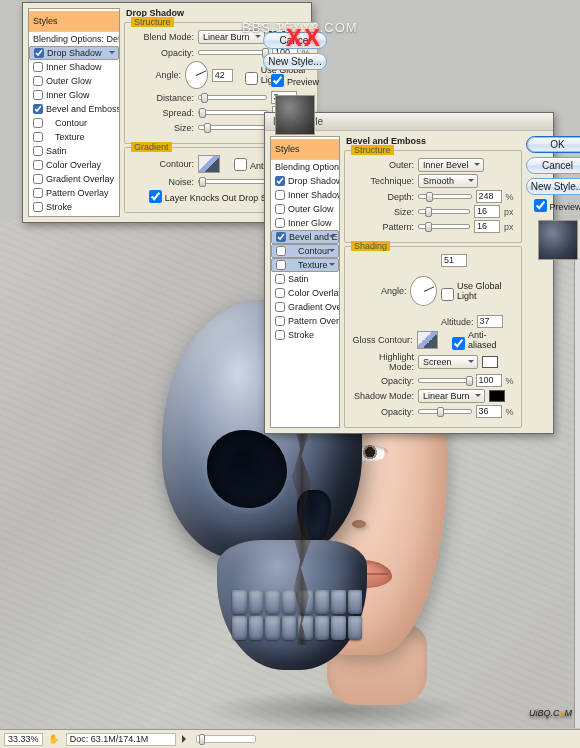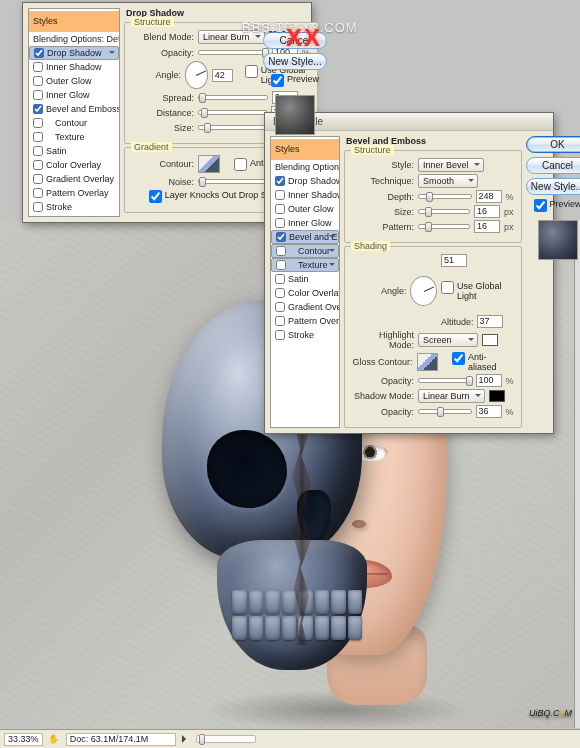--- a/index.html
+++ b/index.html
@@ -42,34 +42,34 @@
 .dlg-body{display:flex;padding:5px;gap:4px}
 
 .styles-list{width:92px;background:#fff;border:1px solid #9c9a8c;padding:2px 0}
 .styles-list .hdr{background:#fdba74;padding:5px 4px;border-bottom:1px solid #cfccbd}
 .styles-list .row{display:flex;align-items:center;gap:3px;padding:2px 4px;white-space:nowrap;overflow:hidden}
 .styles-list .row.sel{background:#b6c8e4}
 .styles-list input[type=checkbox]{width:10px;height:10px;accent-color:#3a6ab5}
 
 .main{flex:1;display:flex;flex-direction:column;gap:3px}
 .grp{border:1px solid #b9b6a6;border-radius:2px;padding:5px 7px 7px;position:relative;background:#ece9d8}
-.grp .legend{position:absolute;top:-6px;left:6px;background:#fef9c3;padding:0 3px;color:#555}
+.grp .legend{position:absolute;top:-6px;left:6px;background:#eab308;padding:0 3px;color:#555}
 .frow{display:flex;align-items:center;gap:4px;margin:2px 0}
 .frow .lbl{width:62px;text-align:right;color:#333}
 .sel{height:14px;background:linear-gradient(#fff,#e7e4d7);border:1px solid #9c9a8c;border-radius:2px;padding:0 14px 0 4px;line-height:12px;position:relative;min-width:60px}
 .sel::after{content:"";position:absolute;right:3px;top:4px;border:3px solid transparent;border-top-color:#557}
 .num{width:26px;height:13px;background:#fff;border:1px solid #9c9a8c;padding:0 2px;line-height:11px;text-align:left}
 .unit{color:#555}
 .slider{flex:1;height:5px;border:1px solid #9c9a8c;background:#fff;border-radius:2px;position:relative;max-width:78px}
 .slider .thumb{position:absolute;top:-3px;width:7px;height:10px;background:linear-gradient(#fafafa,#cfcdc0);border:1px solid #888;border-radius:2px}
 .swatch{width:16px;height:12px;border:1px solid #555;background:#000}
 .angle{width:28px;height:28px;border:1px solid #9c9a8c;border-radius:50%;background:#fff;position:relative}
 .angle::after{content:"";position:absolute;left:50%;top:50%;width:11px;height:1px;background:#333;transform-origin:left;transform:rotate(-25deg)}
 .contour{width:22px;height:18px;border:1px solid #9c9a8c;background:linear-gradient(135deg,#eee 0 40%,#9ad 40% 60%,#456 60%)}
-.chk{display:flex;align-items:flex-start;gap:3px}
+.chk{display:flex;align-items:flex-end;gap:3px}
 
 .btncol{width:66px;display:flex;flex-direction:column;gap:4px;align-items:center}
 .btn{width:64px;height:17px;border:1px solid #6faadd;border-radius:9px;background:linear-gradient(#fefefd,#e4ecf6 48%,#cdddef 52%,#eaf2fb);text-align:center;line-height:15px;font-size:10px}
 .btn.ok{border-color:#1d6ac9;box-shadow:0 0 0 1px #8fc0ef inset}
 .pvbox{width:40px;height:40px;border:1px solid #9c9a8c;background:radial-gradient(ellipse at 35% 30%,#888,#4a4a4a 60%,#2a2a2a);margin-top:4px}
 .pvbox.b{background:radial-gradient(ellipse at 35% 30%,#7a8496,#3b4254 60%,#1e2430)}
 
 
 .wm{position:absolute;color:rgba(255,255,255,.85);font-family:"Microsoft YaHei",Arial;text-shadow:0 1px 2px rgba(0,0,0,.4)}
 .wm1{left:242px;top:20px;font-size:10px}
@@ -211,34 +211,34 @@
             <span class="lbl">Angle:</span>
             <div class="angle"></div>
             <div class="num">42</div>
             <span style="width:4px"></span>
             <label class="chk">
               <input type="checkbox" style="">
               <span>Use Global Light</span>
             </label>
           </div>
         <div class="frow">
-            <span class="lbl">Spread:</span>
-            <div class="slider">
-              <div class="thumb" style="left:0%"></div>
-            </div>
-            <div class="num">0</div>
-            <span class="unit">%</span>
-          </div>
-        <div class="frow">
             <span class="lbl">Distance:</span>
             <div class="slider">
               <div class="thumb" style="left:3%"></div>
             </div>
             <div class="num">3</div>
             <span class="unit">px</span>
+          </div>
+        <div class="frow">
+            <span class="lbl">Spread:</span>
+            <div class="slider">
+              <div class="thumb" style="left:0%"></div>
+            </div>
+            <div class="num">0</div>
+            <span class="unit">%</span>
           </div>
         <div class="frow">
             <span class="lbl">Size:</span>
             <div class="slider">
               <div class="thumb" style="left:8%"></div>
             </div>
             <div class="num">10</div>
             <span class="unit">px</span>
           </div>
       </div>
@@ -331,21 +331,21 @@
             <input type="checkbox" style="">
             <span>Stroke</span>
           </div>
         </div>
     </div>
     <div class="main">
       <div style="font-weight:bold;padding:0 0 1px 2px">Bevel and Emboss</div>
       <div class="grp">
         <span class="legend">Structure</span>
         <div class="frow">
-            <span class="lbl">Style:</span>
+            <span class="lbl">Outer:</span>
             <div class="sel">Inner Bevel</div>
           </div>
         <div class="frow">
             <span class="lbl">Technique:</span>
             <div class="sel">Smooth</div>
           </div>
         <div class="frow">
             <span class="lbl">Depth:</span>
             <div class="slider">
               <div class="thumb" style="left:14%"></div>
@@ -383,32 +383,32 @@
                 <input type="checkbox" style="">
                 <span>Use Global Light</span>
               </label>
               <div style="display:flex;gap:3px;align-items:center">
                 <span class="lbl" style="width:auto">Altitude:</span>
                 <div class="num">37</div>
               </div>
             </div>
           </div>
         <div class="frow">
-            <span class="lbl">Highlight Mode:</span>
-            <div class="sel">Screen</div>
-            <div class="swatch" style="background:#fff"></div>
-          </div>
-        <div class="frow">
             <span class="lbl">Gloss Contour:</span>
             <div class="contour"></div>
             <span style="width:6px"></span>
             <label class="chk">
               <input type="checkbox" checked="" style="">
               <span>Anti-aliased</span>
             </label>
+          </div>
+        <div class="frow">
+            <span class="lbl">Highlight Mode:</span>
+            <div class="sel">Screen</div>
+            <div class="swatch" style="background:#fff"></div>
           </div>
         <div class="frow">
             <span class="lbl">Opacity:</span>
             <div class="slider">
               <div class="thumb" style="left:92%"></div>
             </div>
             <div class="num">100</div>
             <span class="unit">%</span>
           </div>
         <div class="frow">

